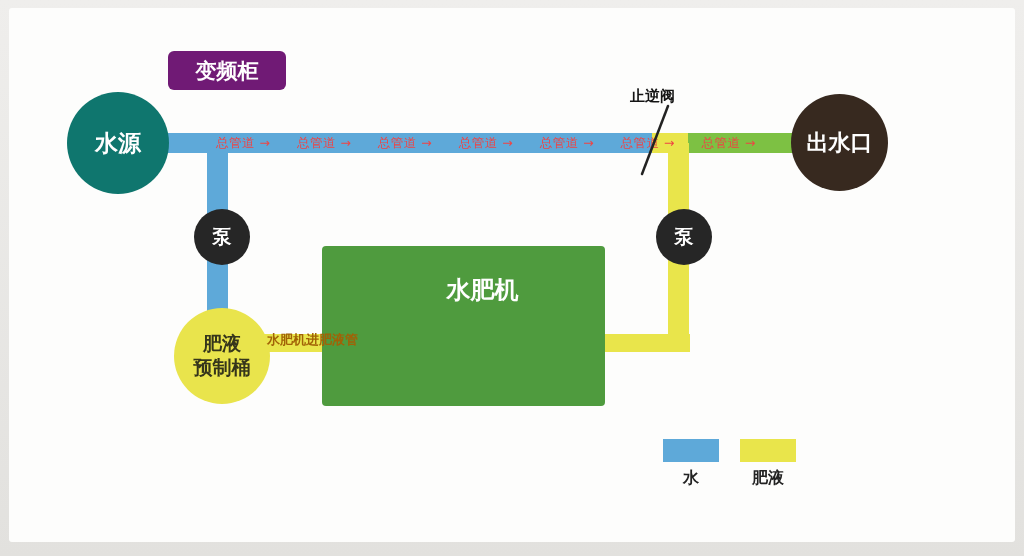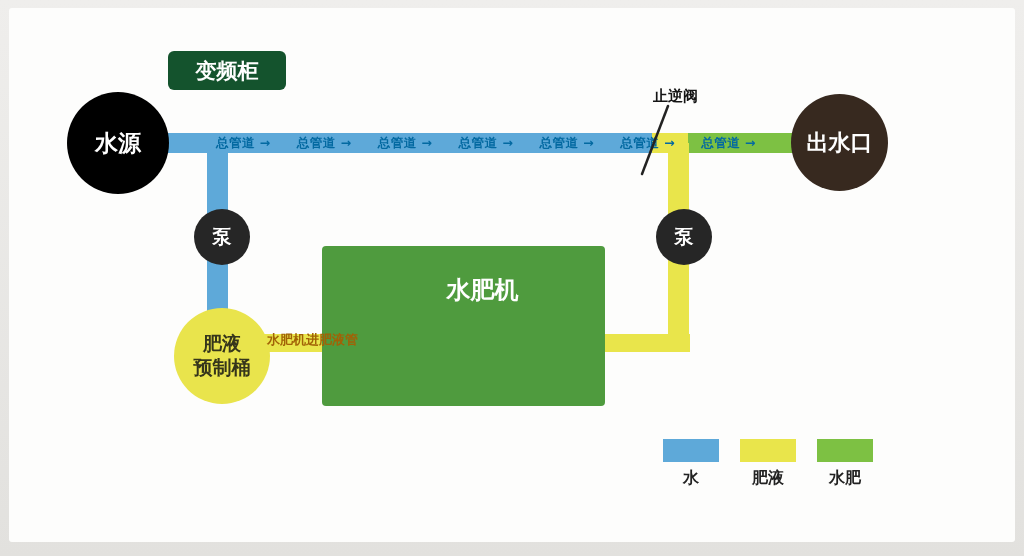--- a/index.html
+++ b/index.html
@@ -27,21 +27,21 @@
   .pipe-left-vert    { left: 207px; top: 148px; width: 21px;  height: 182px; background: #5ea9d9; }
   .pipe-right-vert   { left: 668px; top: 143px; width: 21px;  height: 209px; background: #e9e54b; }
   .pipe-fert-inlet   { left: 250px; top: 334px; width: 440px; height: 18px; background: #e9e54b; }
 
   .pipe-labels {
     position: absolute; left: 216px; top: 135px; width: 540px; height: 17px;
     display: flex; justify-content: space-between; align-items: center;
     z-index: 4;
   }
   .pipe-label {
-    color: #0369a1; font-size: 12.5px; font-weight: bold; white-space: nowrap;
+    color: #ef4444; font-size: 12.5px; font-weight: normal; white-space: nowrap;
     letter-spacing: 0.5px;
   }
 
   
   .node {
     position: absolute; z-index: 3;
     display: flex; align-items: center; justify-content: center;
     text-align: center; font-weight: bold; color: #ffffff;
   }
   .circle { border-radius: 50%; }
@@ -63,21 +63,21 @@
   .cabinet {
     left: 168px; top: 51px; width: 118px; height: 39px;
     background: #1668c7; border-radius: 6px; z-index: 3;
     position: absolute; display: flex; align-items: center; justify-content: center;
     color: #ffffff; font-weight: bold; font-size: 21px;
   }
 
   
   .check-valve-label {
     position: absolute; left: 630px; top: 87px; z-index: 5;
-    color: #141414; font-size: 15px; font-weight: bold; margin-left: 23px;
+    color: #141414; font-size: 15px; font-weight: bold;
   }
   .check-valve-line { position: absolute; left: 628px; top: 102px; z-index: 5; }
   .inlet-label {
     position: absolute; left: 267px; top: 331px; z-index: 5;
     color: #a16207; font-size: 13px; font-weight: bold; white-space: nowrap;
   }
 
   
   .legend {
     position: absolute; left: 663px; top: 439px; z-index: 4;
@@ -106,25 +106,25 @@
   <span class="pipe-label">总管道 →</span>
   <span class="pipe-label">总管道 →</span>
   <span class="pipe-label">总管道 →</span>
   <span class="pipe-label">总管道 →</span>
 </div>
 
 <div class="machine" style="background-color: rgb(79, 155, 62);">
   <span>水肥机</span>
 </div>
 
-<div class="cabinet" style="background-color: #14532d;">
+<div class="cabinet" style="background-color: #701a75;">
   <span>变频柜</span>
 </div>
 
-<div class="node circle water-source" style="background-color: #000000;">
+<div class="node circle water-source" style="background-color: #0f766e;">
   <span>水源</span>
 </div>
 
 <div class="node circle outlet" style="background-color: rgb(55, 41, 31);">
   <span>出水口</span>
 </div>
 
 <div class="node circle pump-left" style="background-color: rgb(38, 38, 38);">
   <span>泵</span>
 </div>
@@ -147,17 +147,13 @@
 
 <div class="legend">
   <div class="legend-item">
     <div class="legend-swatch" style="background-color: rgb(94, 169, 217);"></div>
     <div class="legend-label">水</div>
   </div>
   <div class="legend-item">
     <div class="legend-swatch" style="background-color: rgb(233, 229, 75);"></div>
     <div class="legend-label">肥液</div>
   </div>
-  <div class="legend-item">
-    <div class="legend-swatch" style="background-color: rgb(125, 193, 67);"></div>
-    <div class="legend-label">水肥</div>
-  </div>
 </div>
 
 </body></html>

